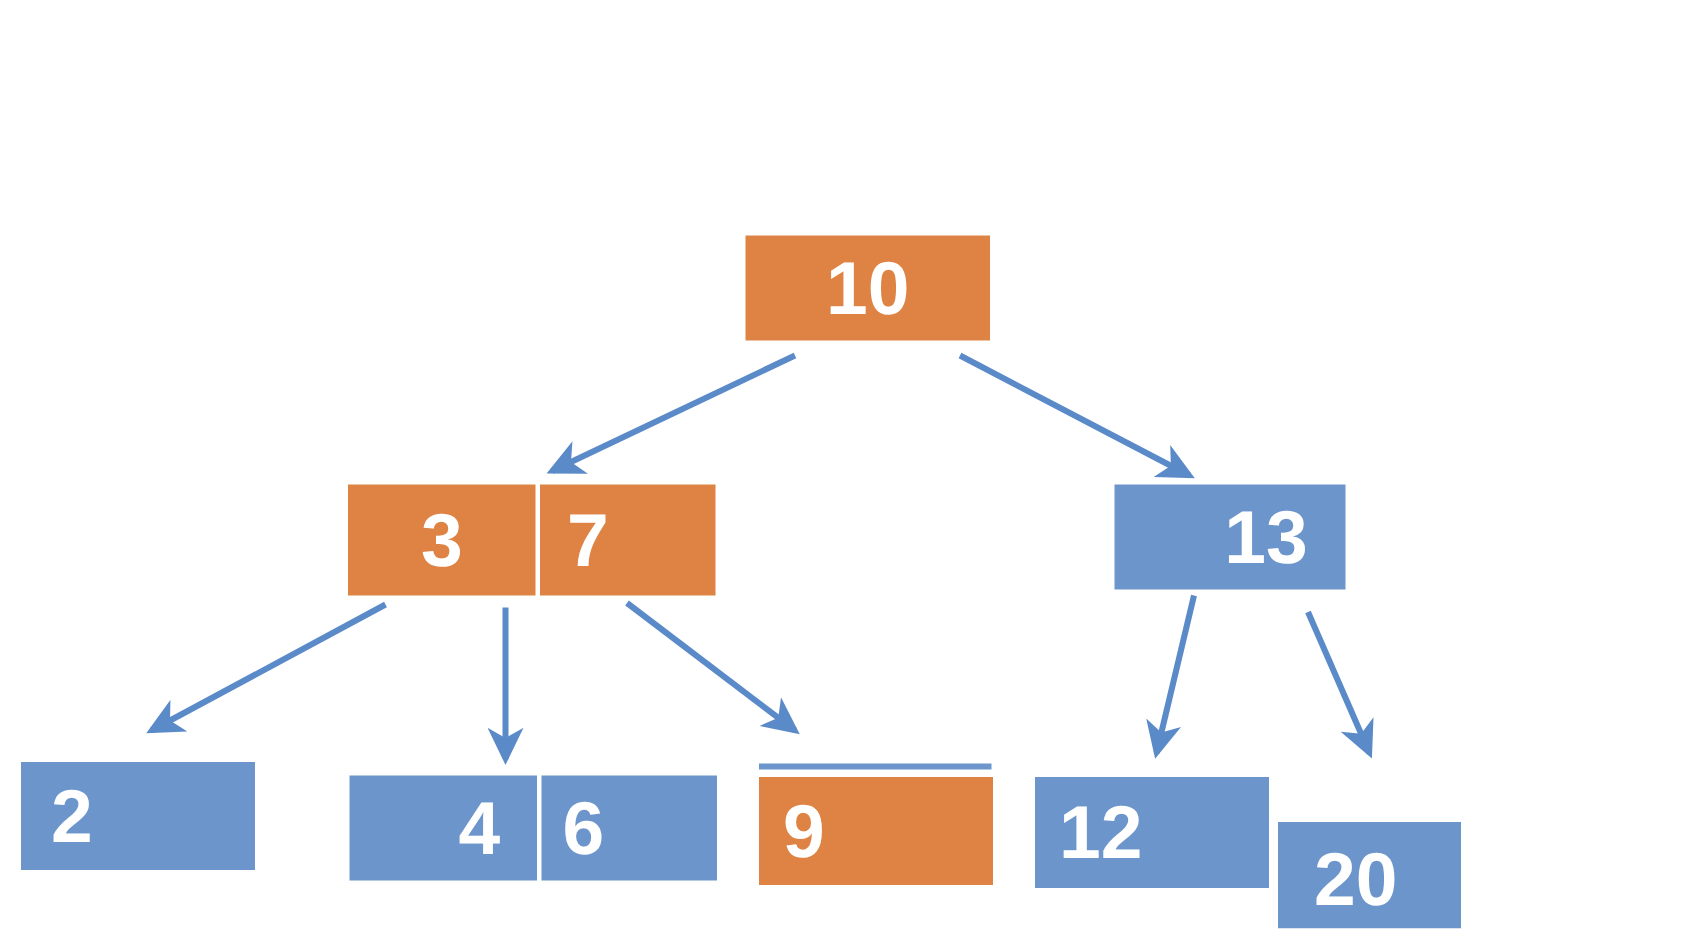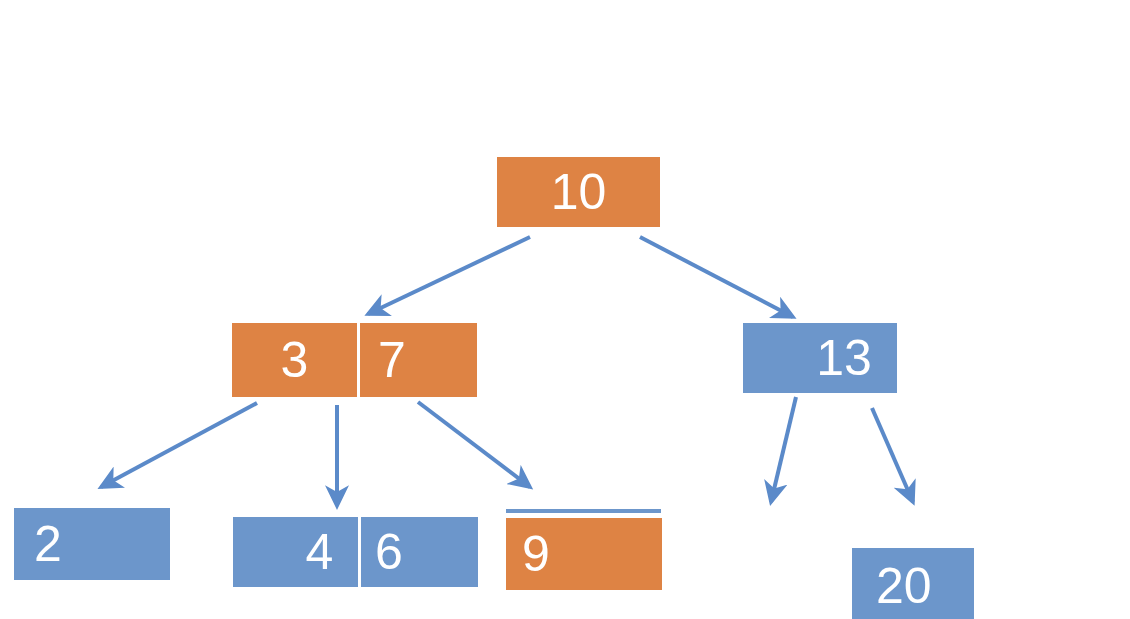--- a/index.html
+++ b/index.html
@@ -45,21 +45,21 @@
     position: absolute;
     display: flex;
     gap: 3px;
   }
   .cell {
     display: flex;
     align-items: center;
     justify-content: center;
     height: 100%;
     font-size: 50px;
-    font-weight: normal;
+    font-weight: bold;
     color: var(--key-text);
     overflow: hidden;
   }
   .cell.al { justify-content: flex-start; }
   .orange { background: var(--orange); }
   .blue { background: var(--blue); padding-left: 48px; }
   .hbar {
     position: absolute;
     background: var(--blue);
   }
@@ -106,18 +106,21 @@
     <div class="cell blue" style="flex:0 0 125px;">4</div>
     <div class="cell blue al" style="flex:0 0 117px; padding-left:14px;">6</div>
   </div>
 
   <div class="hbar" style="left:506px; top:509px; width:155px; height:4px;"></div>
 
   <div class="node" style="left:506px; top:518px; width:156px; height:72px;">
     <div class="cell orange al" style="flex:1 1 auto; padding-left:16px;">9</div>
   </div>
 
+  <div class="node" style="left:690px; top:518px; width:156px; height:74px;">
+    <div class="cell blue al" style="flex:1 1 auto; padding-left:16px;">12</div>
+  </div>
 
   <div class="node" style="left:852px; top:520px; width:246px; height:76px;">
     <div class="cell blue al" style="flex:0 0 122px; padding-left:24px;margin-top:28px;">20</div>
   </div>
 
 </div>
 
 </body></html>

